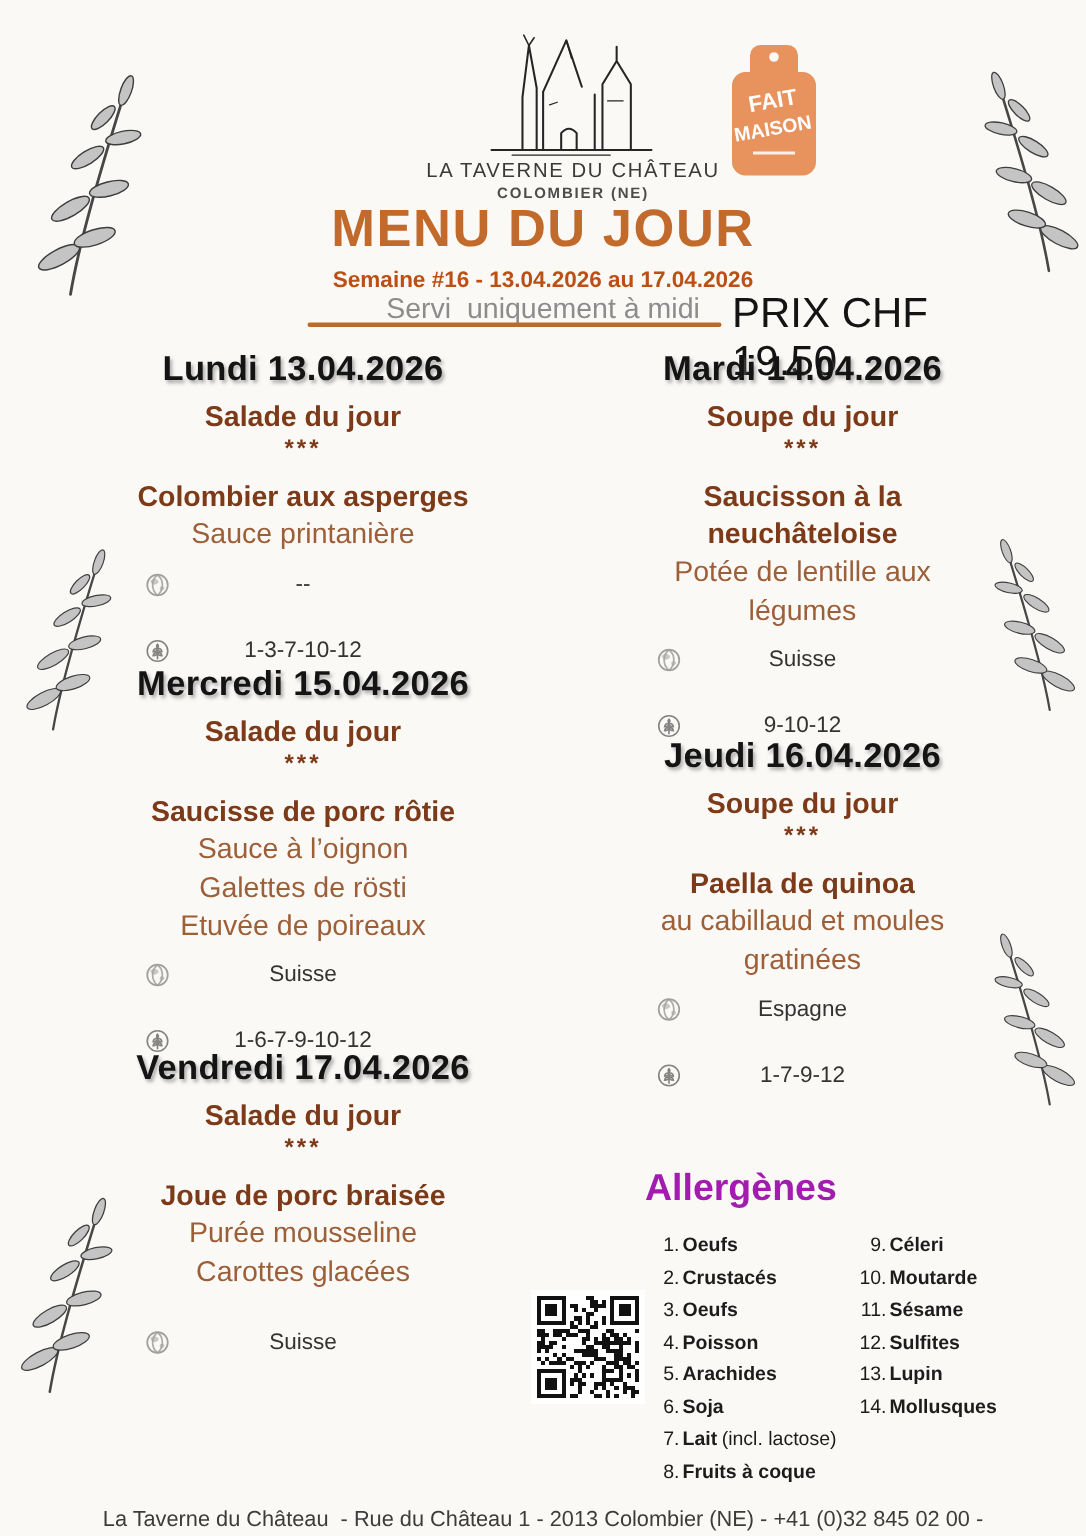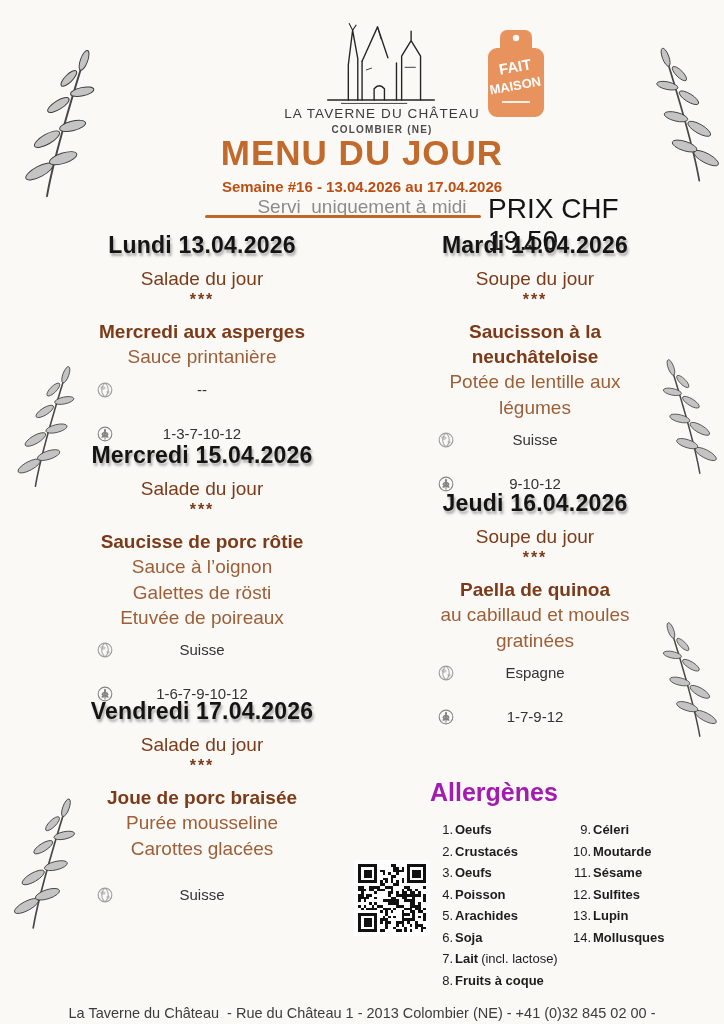--- a/index.html
+++ b/index.html
@@ -29,21 +29,21 @@
 
   
   .day{position:absolute;width:260px;text-align:center;}
   #day-lundi{left:72px;top:232px;}
   #day-mardi{left:405px;top:232px;}
   #day-mercredi{left:72px;top:442px;}
   #day-jeudi{left:405px;top:490px;}
   #day-vendredi{left:72px;top:698px;}
   .day-title{margin:0;font-size:23px;font-weight:700;color:#141414;letter-spacing:.2px;
              text-shadow:1.5px 2.5px 2.5px rgba(110,110,110,.55);}
-  .course{margin-top:9px;font-size:19px;font-weight:400;color:#7C3A18;}
+  .course{margin-top:9px;font-size:19px;font-weight:700;color:#7C3A18;}
   .stars{margin-top:1px;font-size:16px;font-weight:700;color:#7C3A18;letter-spacing:2px;}
   .dish{margin-top:10px;font-size:19px;font-weight:700;color:#7C3A18;line-height:1.32;white-space:pre-line;}
   .details{font-size:19px;font-weight:400;color:#9D5F38;line-height:1.34;white-space:pre-line;}
   .meta{position:relative;margin-top:24px;font-size:15px;color:#333;min-height:20px;line-height:20px;}
   .meta.first{margin-top:10px;}
   .micon{position:absolute;left:24px;top:1px;width:18px;height:18px;opacity:.8;}
   .day.right .micon{left:32px;}
 
   
   #allergens{left:430px;top:778px;width:252px;}
@@ -145,21 +145,21 @@
   <div class="abs" id="menu-title">MENU DU JOUR</div>
   <div class="abs" id="week-line">Semaine #16 - 13.04.2026 au 17.04.2026</div>
   <div class="abs" id="service-note">Servi  uniquement à midi</div>
   <div class="abs" id="title-underline"></div>
   <div class="abs" id="price">PRIX CHF 19.50</div>
 
   <section class="day" id="day-lundi">
     <h2 class="day-title">Lundi 13.04.2026</h2>
     <div class="course">Salade du jour</div>
     <div class="stars">***</div>
-    <div class="dish">Mercredi aux asperges</div>
+    <div class="dish">Colombier aux asperges</div>
     <div class="details">Sauce printanière</div>
     <div class="meta first">
       <svg class="micon" viewBox="0 0 20 20">
           <use href="#ic-globe"></use>
         </svg>
       <span>--</span>
     </div>
     <div class="meta">
       <svg class="micon" viewBox="0 0 20 20">
           <use href="#ic-wheat"></use>

